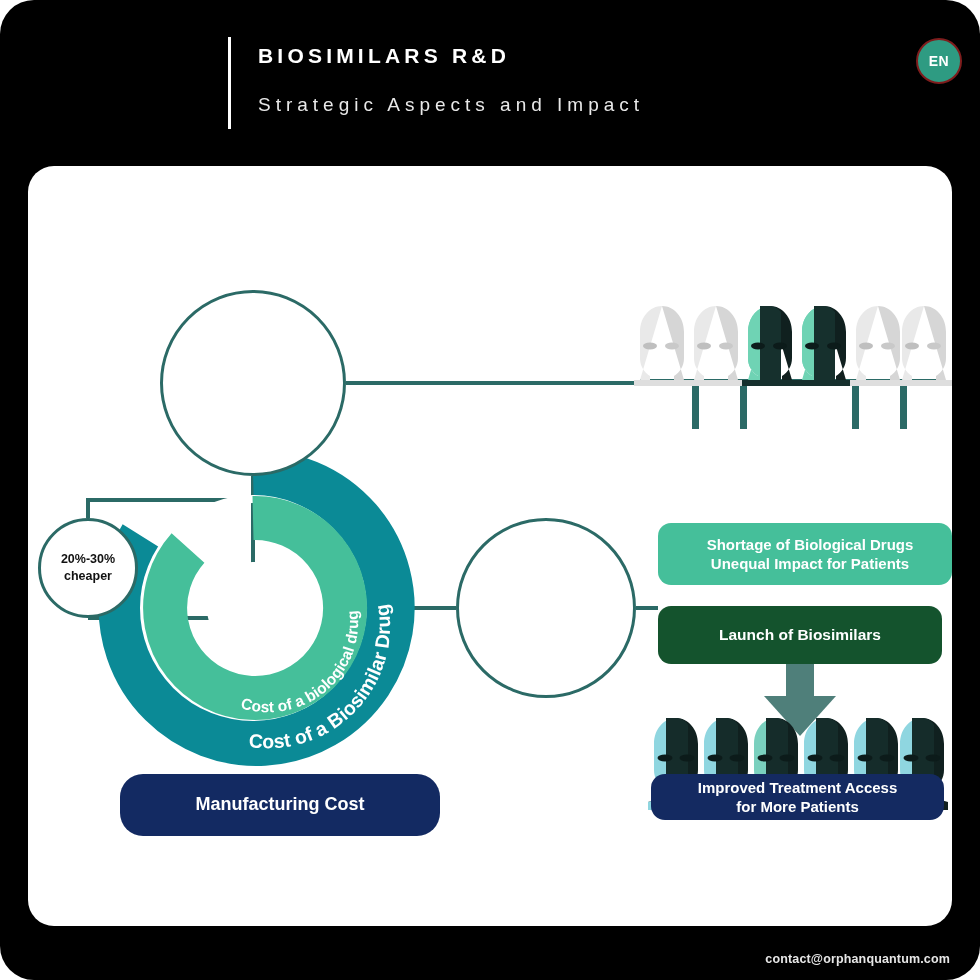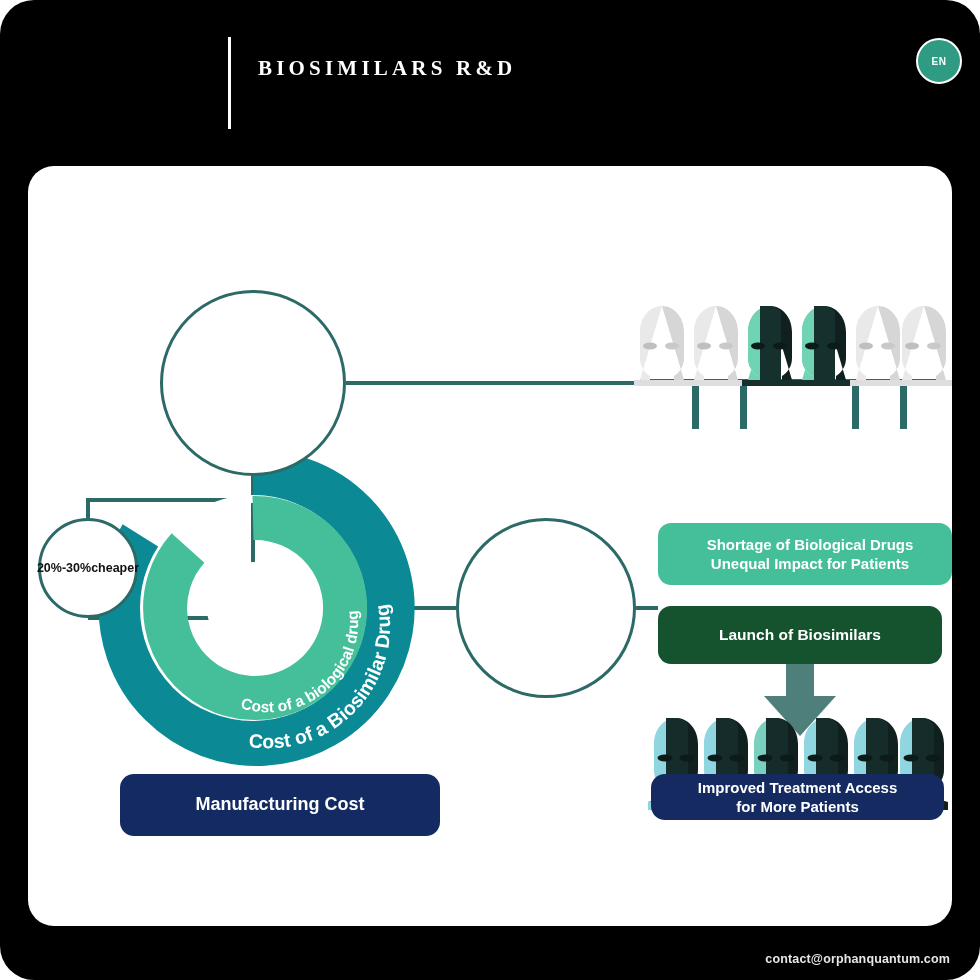--- a/index.html
+++ b/index.html
@@ -5,68 +5,69 @@
   html,body{margin:0;padding:0;background:#ffffff;}
   body{width:980px;height:980px;overflow:hidden;font-family:"Liberation Sans", sans-serif;}
 
   #stage{position:relative;width:980px;height:980px;background:#000000;border-radius:34px;overflow:hidden;}
 
   
   #header{position:absolute;left:0;top:0;width:980px;height:150px;}
   #logo-wrap{position:absolute;left:42px;top:34px;width:190px;height:96px;}
   #logo-wrap svg{display:block;}
   #header-divider{position:absolute;left:228px;top:37px;width:3px;height:92px;background:#ffffff;}
-  #header-title{position:absolute;left:258px;top:56px;color:#ffffff;font-size:21px;font-weight:bold;letter-spacing:4.2px;font-family:Liberation Serif, serif;}
+  #header-title{position:absolute;left:258px;top:44px;color:#ffffff;font-size:21px;font-weight:bold;letter-spacing:4.2px;}
   #header-subtitle{position:absolute;left:258px;top:94px;color:#e9e9e9;font-size:19px;font-weight:400;letter-spacing:5.0px;}
   #lang-badge{position:absolute;left:916px;top:38px;width:42px;height:42px;border-radius:50%;
-     background:#2e9b82;border:2px solid #ffffff;color:#ffffff;font-size:10px;font-weight:600;
+     background:#2e9b82;border:2px solid #7f1d1d;color:#ffffff;font-size:14px;font-weight:600;
      display:flex;align-items:center;justify-content:center;letter-spacing:.5px;}
 
   
   #card{position:absolute;left:28px;top:166px;width:924px;height:760px;background:#ffffff;border-radius:26px;overflow:hidden;}
   #canvas{position:absolute;left:0;top:0;width:924px;height:760px;}
 
   
   #footer-email{position:absolute;right:30px;bottom:14px;color:#e6e6e6;font-size:12.5px;letter-spacing:.15px;font-weight:bold;}
   .pill{position:absolute;border-radius:13px;display:flex;align-items:center;justify-content:center;
         text-align:center;color:#ffffff;font-weight:bold;line-height:1.28;}
 
   
   #box-shortage{left:630px;top:357px;width:284px;height:62px;background:#45bf9a;font-size:15px;padding-left:10px;}
   #box-launch{left:630px;top:440px;width:284px;height:58px;background:#14532d;font-size:15.5px;}
   #box-improved{left:623px;top:608px;width:293px;height:46px;background:#142a61;font-size:15px;border-radius:14px;}
-  #box-manufacturing{left:92px;top:608px;width:320px;height:62px;background:#132a62;font-size:18px;border-radius:14px;}
+  #box-manufacturing{left:92px;top:608px;width:320px;height:62px;background:#132a62;font-size:18px;border-radius:23px;}
 
   
   .circ{position:absolute;border-radius:50%;background:#ffffff;border:3px solid #2b6a66;box-sizing:border-box;}
   #circ-bio{left:132px;top:124px;width:186px;height:186px;}
   #circ-biosim{left:428px;top:352px;width:180px;height:180px;}
   #circ-cheap{left:10px;top:352px;width:100px;height:100px;}
   #cheap-label{position:absolute;left:10px;top:352px;width:100px;height:100px;display:flex;
-     flex-direction:row;align-items:center;justify-content:center;color:#111;font-size:12.5px;
+     flex-direction:column;align-items:center;justify-content:center;color:#111;font-size:12.5px;
      font-weight:bold;line-height:1.35;text-align:center;}
 
   
   .vial-text{position:absolute;color:#ffffff;font-weight:bold;text-align:center;line-height:1.2;}
   #vial-bio-text{left:175px;top:207px;width:100px;font-size:12.5px;}
   #vial-biosim-text{left:470px;top:437px;width:100px;font-size:12.5px;}
 
   
   .donut-label{font-family:"Liberation Sans", sans-serif;font-weight:bold;fill:#ffffff;}
 </style>
 </head>
 <body>
 
 <div id="stage">
 
   <div id="header">
 
 
     <div id="header-divider"></div>
     <div id="header-title">BIOSIMILARS R&amp;D</div>
+    <div id="header-subtitle">Strategic Aspects and Impact</div>
     <div id="lang-badge">EN</div>
   </div>
 
   <div id="card">
 
     <svg id="canvas" viewBox="0 0 924 760">
 
       <defs>
 
         <path id="arc-outer" d="M 120 482 A 122 122 0 1 0 134 400" fill="none"></path>

